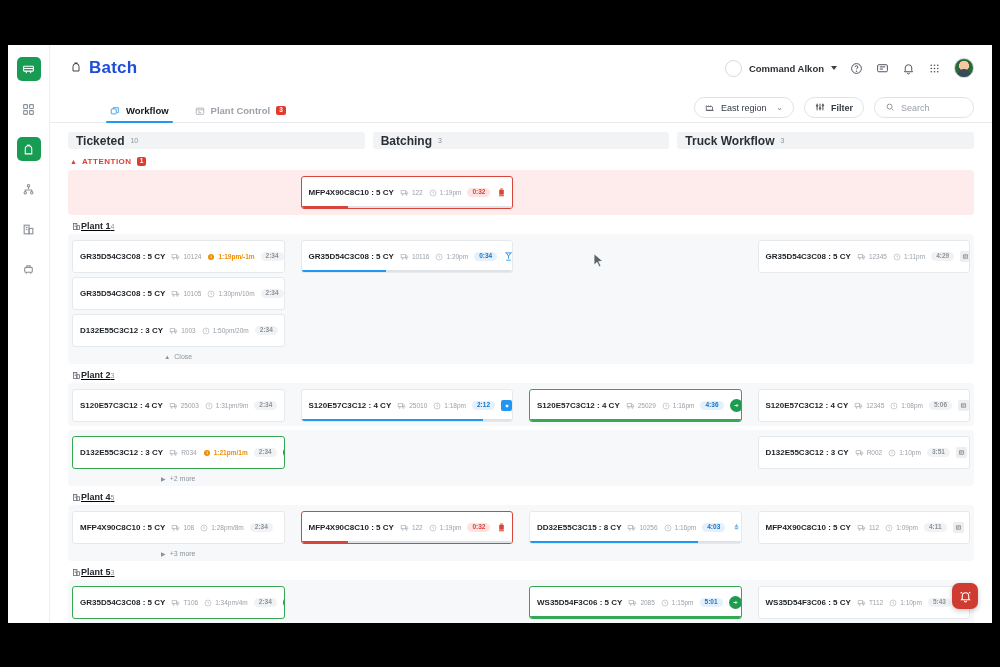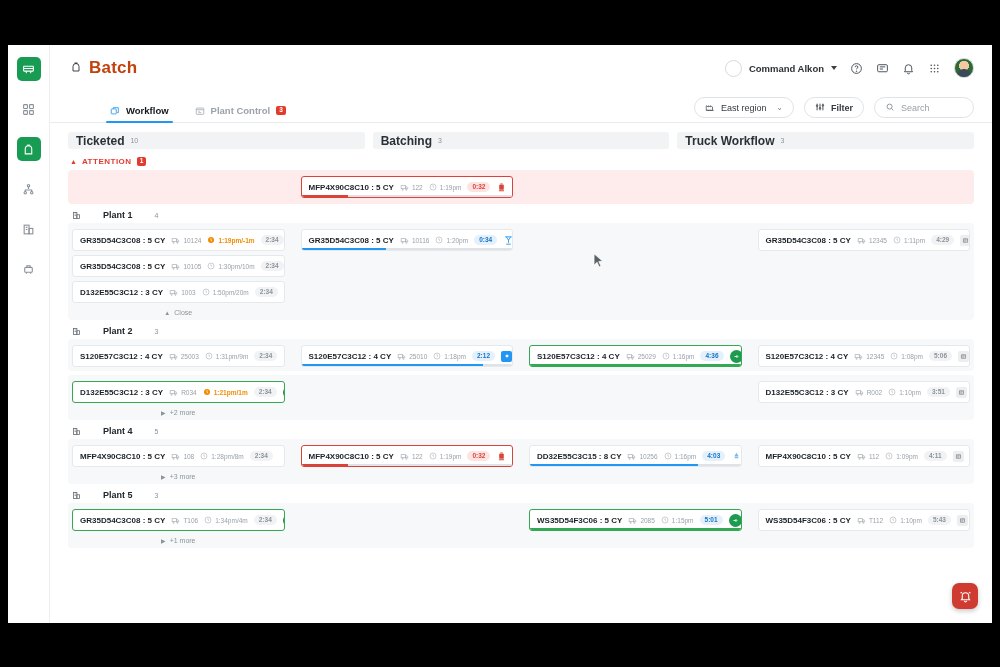--- a/index.html
+++ b/index.html
@@ -37,21 +37,21 @@
   .rail-btn svg { display: block; }
 
   
   .main { flex: 1; display: flex; flex-direction: column; min-width: 0; position: relative; }
 
   .topbar {
     height: 46px; display: flex; align-items: center;
     padding: 0 18px 0 20px; flex: 0 0 46px;
   }
   .page-title-wrap { display: flex; align-items: center; gap: 7px; }
-  .page-title { font-size: 17px; font-weight: bold; color: #c2410c; letter-spacing: .2px; }
+  .page-title { font-size: 17px; font-weight: bold; color: #1d4ed8; letter-spacing: .2px; }
   .topbar-right { margin-left: auto; display: flex; align-items: center; gap: 13px; }
   .org-chip { display: flex; align-items: center; gap: 7px; }
   .org-circle { width: 17px; height: 17px; border-radius: 50%; border: 1px solid #d6d9dd; }
   .org-name { font-size: 9.5px; color: #2c3136; font-weight: 600; }
   .caret { width: 0; height: 0; border-left: 3.5px solid transparent; border-right: 3.5px solid transparent; border-top: 4px solid #3a4047; }
   .icon-btn { color: #4a5158; display: flex; align-items: center; justify-content: center; }
   .avatar {
     width: 20px; height: 20px; border-radius: 50%;
     background: radial-gradient(circle at 50% 38%, #f3c9a2 0 34%, #2d6a33 36% 100%);
     border: 1px solid #cdd2d7; overflow: hidden; position: relative;
@@ -125,31 +125,32 @@
     display: flex; gap: 8px;
     border-radius: 4px;
     padding: 5px 0;
     margin-bottom: 4px;
   }
   .lane.attention { background: #fdeceb; padding: 6px 0; }
   .lane.plant { background: #f7f8f9; padding: 6px 0 4px 0; }
   .lane-col { flex: 1 1 0; min-width: 0; display: flex; flex-direction: column; gap: 4px; padding: 0 4px; }
 
   .plant-head {
-    display: flex; align-items: center; gap: 22px;
+    display: flex; align-items: center; gap: 0;
     margin: 6px 0 3px 4px;
+    text-decoration: underline;
   }
   .plant-name { font-size: 9px; font-weight: bold; color: #22272c; }
   .plant-count { font-size: 7px; color: #8c939b; }
   .plant-ico { color: #5a6168; display: flex; }
 
   
   .card {
     background: #fff; border: 1px solid #e6e9ec; border-radius: 3px;
-    height: 22px; display: flex; align-items: center;
+    height: 33px; display: flex; align-items: center;
     padding: 0 7px; gap: 6px; position: relative; overflow: hidden;
   }
   .card.sel-green { border: 1px solid #35a853; }
   .card.sel-red { border: 1px solid #d9443a; }
   .card .cid { font-size: 8px; font-weight: bold; color: #1c2126; white-space: nowrap; }
   .card .meta { display: flex; align-items: center; gap: 3px; font-size: 6.5px; color: #9aa1a9; white-space: nowrap; }
   .card .meta .mi { display: flex; color: #b0b6bc; }
   .card .time { font-size: 6.5px; color: #9aa1a9; white-space: nowrap; }
   .card .time.warn { color: #f28c00; font-weight: bold; }
   .card .chip {

